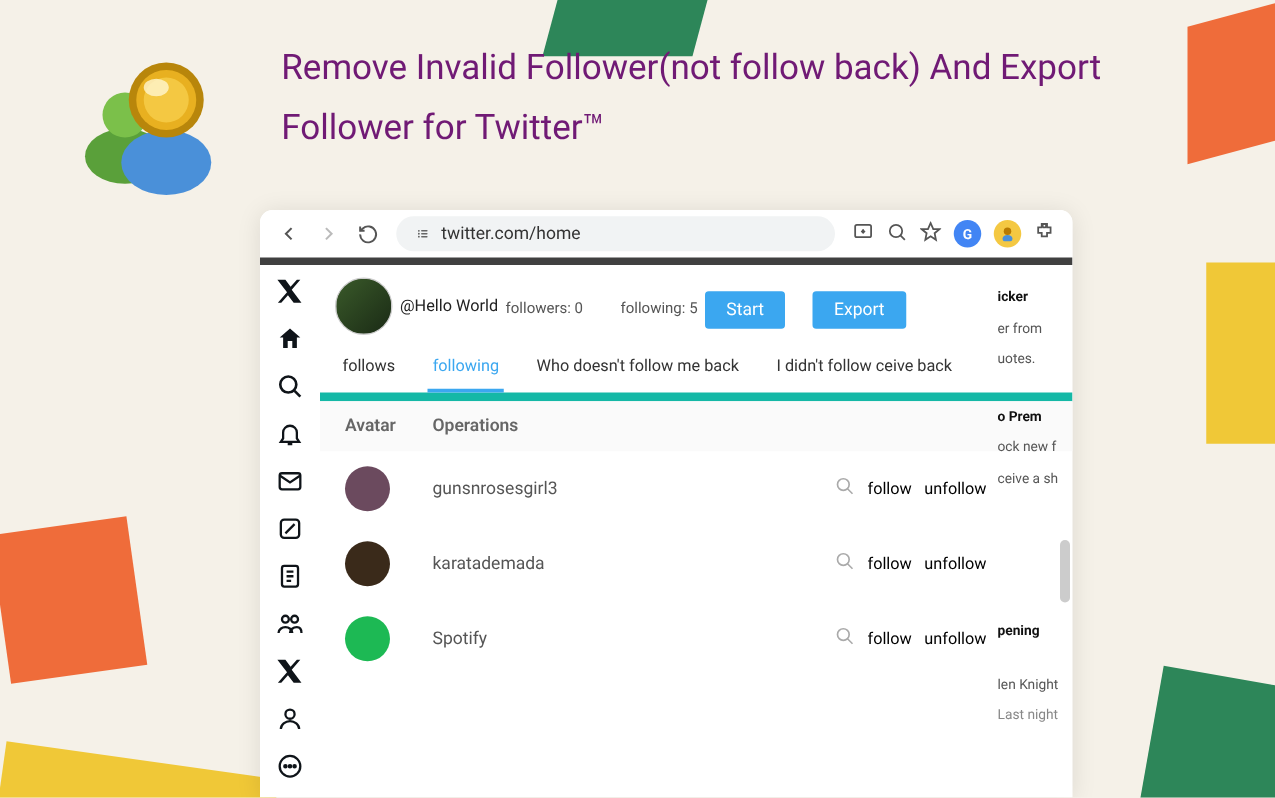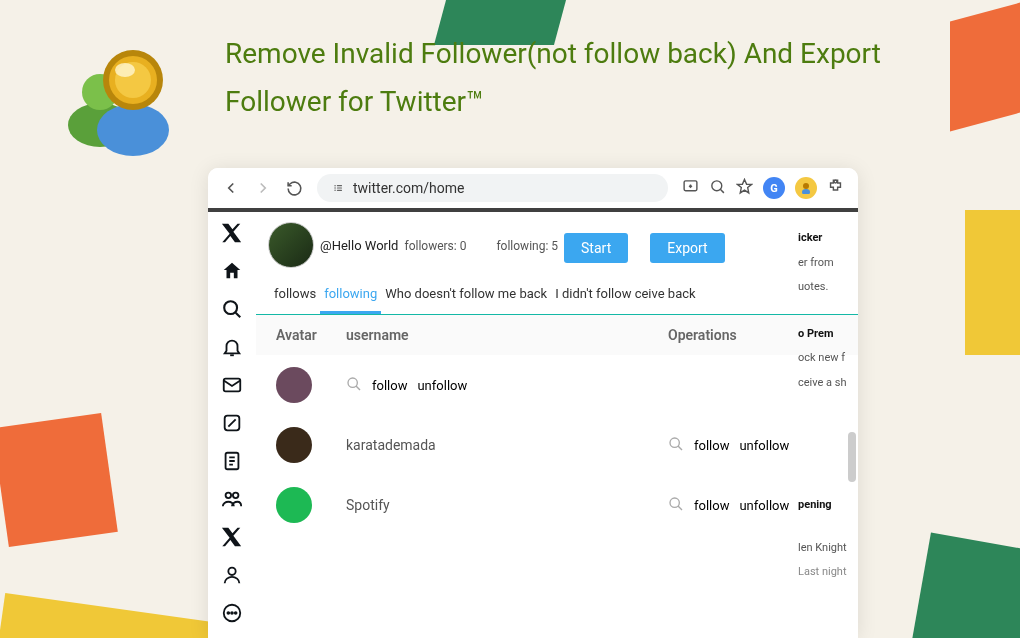--- a/index.html
+++ b/index.html
@@ -4,24 +4,24 @@
 <style>
 *{box-sizing:border-box;margin:0;padding:0;font-family:-apple-system,BlinkMacSystemFont,"Segoe UI",Roboto,Arial,sans-serif}
 body{width:1020px;height:638px;background:#f5f1e8;position:relative;overflow:hidden}
 .deco{position:absolute}
 .deco.tl{top:0;left:440px;width:120px;height:45px;background:#2d8659;transform:skew(-15deg)}
 .deco.tr{top:12px;right:0;width:70px;height:110px;background:#ef6c3a;transform:skew(0,-15deg)}
 .deco.mr{top:210px;right:0;width:55px;height:145px;background:#f0c837}
 .deco.ml{top:420px;left:0;width:110px;height:120px;background:#ef6c3a;transform:rotate(-8deg)}
 .deco.bl{bottom:-30px;left:0;width:220px;height:60px;background:#f0c837;transform:rotate(8deg)}
 .deco.br{bottom:-20px;right:-30px;width:130px;height:115px;background:#2d8659;transform:rotate(10deg)}
-.headline{position:absolute;top:30px;left:225px;right:30px;font-size:28px;line-height:1.7;color:#4d7c0f;font-weight:400}
+.headline{position:absolute;top:30px;left:225px;right:30px;font-size:28px;line-height:1.7;color:#701a75;font-weight:400}
 .app-icon{position:absolute;top:30px;left:55px;width:130px;height:130px}
 .browser{position:absolute;top:168px;left:208px;width:650px;height:470px;background:#fff;border-radius:10px 10px 0 0;box-shadow:0 2px 20px rgba(0,0,0,.1);overflow:hidden}
-.addr-bar{height:44px;display:flex;align-items:center;gap:14px;padding:0 14px;border-bottom:4px solid #404040;background:#fff}
+.addr-bar{height:44px;display:flex;align-items:center;gap:14px;padding:0 14px;border-bottom:6px solid #404040;background:#fff}
 .nav-btn{color:#555;cursor:pointer;display:flex;align-items:center}
 .url-field{flex:1;display:flex;align-items:center;gap:8px;background:#f1f3f4;border-radius:18px;padding:6px 14px;font-size:14px;color:#333}
 .url-field .lock{width:14px;height:14px}
 .addr-right{display:flex;gap:10px;align-items:center;color:#555}
 .ext-ico{width:22px;height:22px;border-radius:50%;display:inline-flex;align-items:center;justify-content:center}
 .body-area{display:flex;height:calc(100% - 44px)}
 .sidebar{width:48px;display:flex;flex-direction:column;align-items:center;padding-top:10px;gap:16px}
 .sb-ico{color:#0f1419;display:flex;align-items:center;justify-content:center;cursor:pointer}
 .main{flex:1;position:relative}
 .top-section{display:flex;padding:10px 12px 8px;gap:10px}
@@ -30,21 +30,21 @@
 .mini-prev .mp-side{position:absolute;top:18px;left:4px;width:28px;bottom:4px;background:#f7f7f7}
 .mini-prev .mp-main{position:absolute;top:18px;left:36px;right:4px;height:50px;background:#e0e0e0}
 .mini-prev .mp-av{position:absolute;top:50px;left:42px;width:22px;height:22px;border-radius:50%;background:#ccc;border:2px solid #fff}
 .mini-prev .mp-t1{position:absolute;top:76px;left:40px;font-size:7px;font-weight:700;color:#333}
 .prof-block{flex:1;display:flex;flex-direction:row;align-items:center;gap:6px}
 .prof-av{width:46px;height:46px;border-radius:50%;background:linear-gradient(135deg,#3a5a2a,#1a2a15);border:1px solid #ccc}
 .prof-name{font-size:13px;color:#222}
 .prof-stats{display:flex;gap:30px;font-size:12px;color:#555;margin-top:2px}
 .prof-btns{display:flex;gap:22px;margin-top:6px}
 .pbtn{background:#3ba7f0;color:#fff;border:none;padding:7px 17px;font-size:14px;border-radius:3px;cursor:pointer}
-.tabs{display:flex;padding:0 14px;border-bottom:1px solid #14b8a6;font-size:13px}
+.tabs{display:flex;gap:22px;padding:0 14px;border-bottom:7px solid #14b8a6;font-size:13px}
 .tab{padding:10px 4px;color:#333;cursor:pointer;border-bottom:3px solid transparent}
 .tab.active{color:#3ba7f0;border-bottom-color:#3ba7f0;font-weight:400}
 .thead{display:flex;padding:12px 20px;font-size:14px;color:#666;font-weight:600;background:#fafafa}
 .thead .c-av{width:70px}
 .thead .c-un{flex:1}
 .thead .c-op{width:170px}
 .row{display:flex;align-items:center;padding:12px 20px;font-size:14px;color:#444}
 .row .rav{width:70px}
 .row .avimg{width:36px;height:36px;border-radius:50%}
 .row .run{flex:1;color:#555}
@@ -223,29 +223,29 @@
 
       <div class="tabs">
         <div class="tab">follows</div>
         <div class="tab active">following</div>
         <div class="tab">Who doesn't follow me back</div>
         <div class="tab">I didn't follow ceive back</div>
       </div>
 
       <div class="thead">
         <div class="c-av">Avatar</div>
-        <div class="c-un">username</div>
         <div class="c-op">Operations</div>
       </div>
 
       <div id="rows">
           <div class="row">
             <div class="rav">
               <div class="avimg" style="background:#6b4a5e"></div>
             </div>
+  <div class="run">gunsnrosesgirl3</div>
   <div class="rop">
     <span class="sico"><svg width="16" height="16" viewBox="0 0 24 24" fill="none" stroke="currentColor" stroke-width="2">
                   <circle cx="10" cy="10" r="7"></circle>
                   <path d="M21 21l-6-6"></path>
                 </svg></span>
     <span class="flink">follow</span>
     <span class="flink">unfollow</span>
   </div>
           </div>
           <div class="row">

